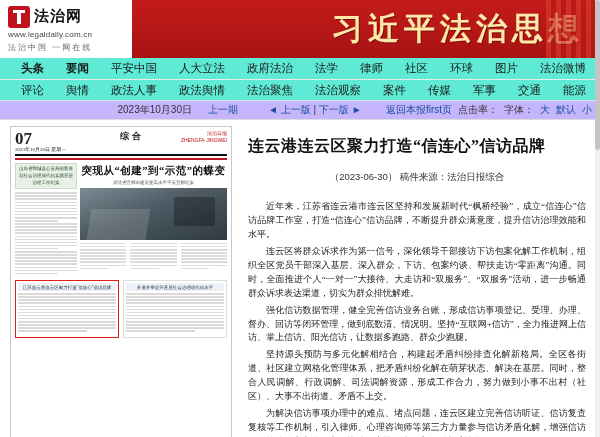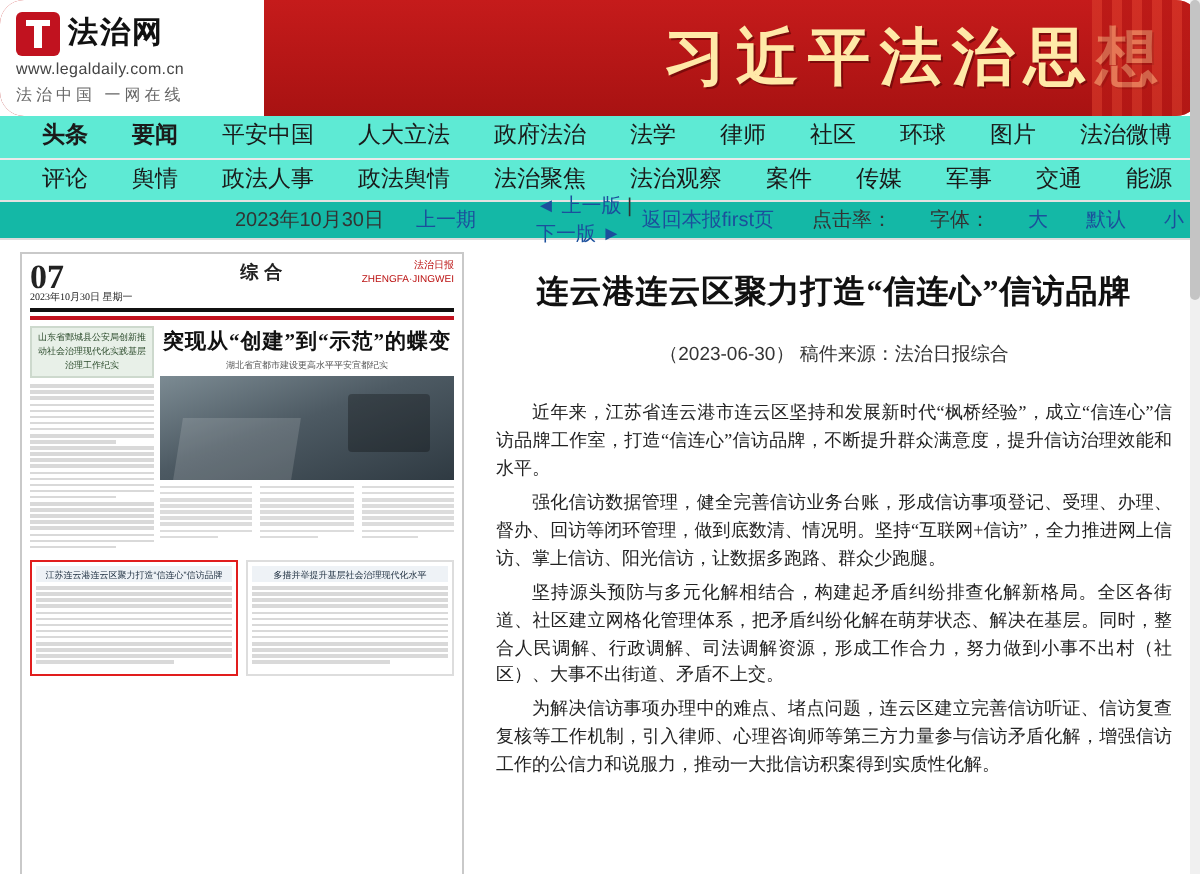--- a/index.html
+++ b/index.html
@@ -17,21 +17,20 @@
   }
 
   
   .masthead {
     position: relative;
     height: 58px;
     background: linear-gradient(180deg,#c51b1b 0%,#a81212 100%);
     display: flex;
     align-items: center;
     overflow: hidden;
-    border-radius: 12px;
   }
   .masthead-left {
     width: 132px;
     height: 100%;
     background: #ffffff;
     display: flex;
     flex-direction: column;
     justify-content: center;
     padding-left: 8px;
   }
@@ -104,28 +103,28 @@
   .navitem.bold { font-weight: bold; }
 
   
   .toolbar {
     display: flex;
     align-items: center;
     height: 19px;
     font-size: 10px;
     color: #333;
     border-bottom: 1px solid #dcdcdc;
-    background: #14b8a6;
+    background: #c4b5fd;
     padding: 0 8px;
   }
   .tb-date { width: 200px; text-align: right; padding-right: 16px; }
   .tb-prev { width: 60px; }
   .tb-center { flex: 1; color: #1b4f9c; }
   .tb-center .arrow { color: #1b4f9c; }
-  .tb-right { display: flex; gap: 19px; align-items: center; }
+  .tb-right { display: flex; gap: 6px; align-items: center; }
   .tb-link { color: #1b4f9c; cursor: pointer; }
   .tb-plain { color: #333; }
 
   
   .content {
     display: flex;
     padding: 6px 10px 0 10px;
     height: 320px;
   }
 
@@ -221,21 +220,21 @@
     color: #234;
   }
 
   
   .article {
     flex: 1;
     padding: 4px 4px 0 16px;
     overflow: hidden;
   }
   .art-title {
-    text-align: center;
+    text-align: left;
     font-family: "Liberation Serif", serif;
     font-size: 16px;
     font-weight: bold;
     color: #111;
     letter-spacing: .5px;
     margin: 6px 0 14px;
   }
   .art-meta {
     text-align: center;
     font-size: 9.5px;
@@ -460,20 +459,21 @@
           </div>
         </div>
       </div>
     </div>
 
     <div class="article">
       <div class="art-title">连云港连云区聚力打造“信连心”信访品牌</div>
       <div class="art-meta">（2023-06-30）  稿件来源：法治日报综合</div>
       <div class="art-body">
         <p>近年来，江苏省连云港市连云区坚持和发展新时代“枫桥经验”，成立“信连心”信访品牌工作室，打造“信连心”信访品牌，不断提升群众满意度，提升信访治理效能和水平。</p>
+        <p>连云区将群众诉求作为第一信号，深化领导干部接访下访包案化解工作机制，组织全区党员干部深入基层、深入群众，下访、包案约谈、帮扶走访“零距离”沟通。同时，全面推进个人“一对一”大接待、大走访和“双服务”、“双服务”活动，进一步畅通群众诉求表达渠道，切实为群众排忧解难。</p>
         <p>强化信访数据管理，健全完善信访业务台账，形成信访事项登记、受理、办理、督办、回访等闭环管理，做到底数清、情况明。坚持“互联网+信访”，全力推进网上信访、掌上信访、阳光信访，让数据多跑路、群众少跑腿。</p>
         <p>坚持源头预防与多元化解相结合，构建起矛盾纠纷排查化解新格局。全区各街道、社区建立网格化管理体系，把矛盾纠纷化解在萌芽状态、解决在基层。同时，整合人民调解、行政调解、司法调解资源，形成工作合力，努力做到小事不出村（社区）、大事不出街道、矛盾不上交。</p>
         <p>为解决信访事项办理中的难点、堵点问题，连云区建立完善信访听证、信访复查复核等工作机制，引入律师、心理咨询师等第三方力量参与信访矛盾化解，增强信访工作的公信力和说服力，推动一大批信访积案得到实质性化解。</p>
 
       </div>
     </div>
   </div>
 
   <div class="vscroll">
     <div class="thumb"></div>

